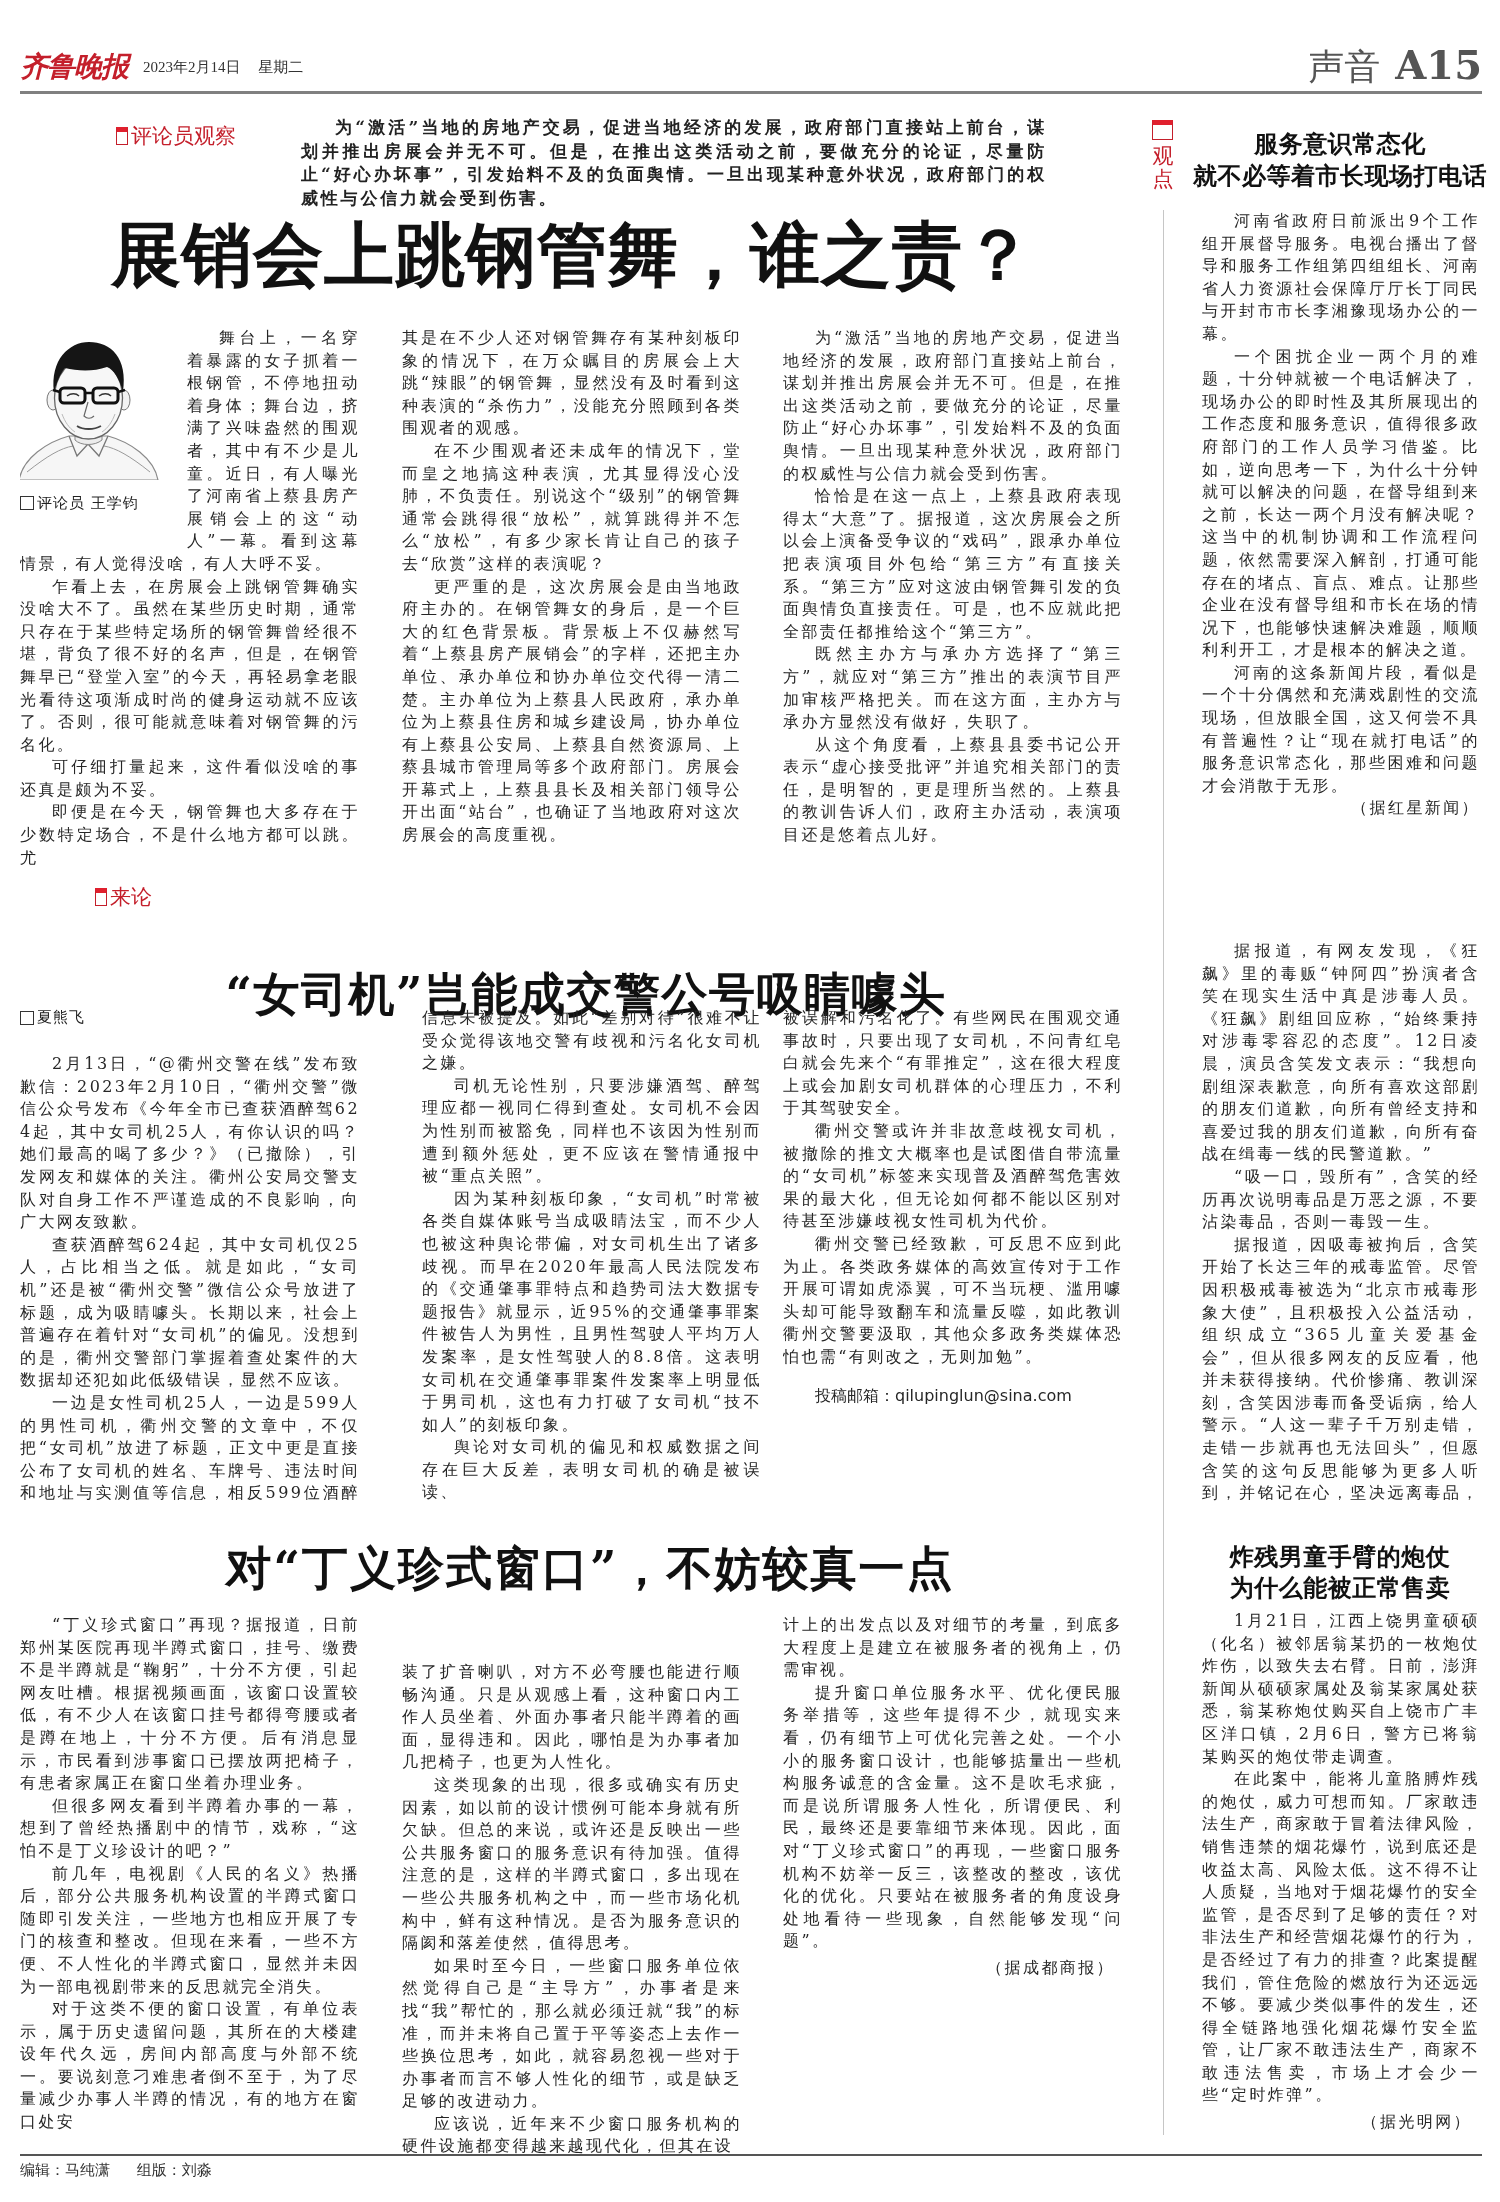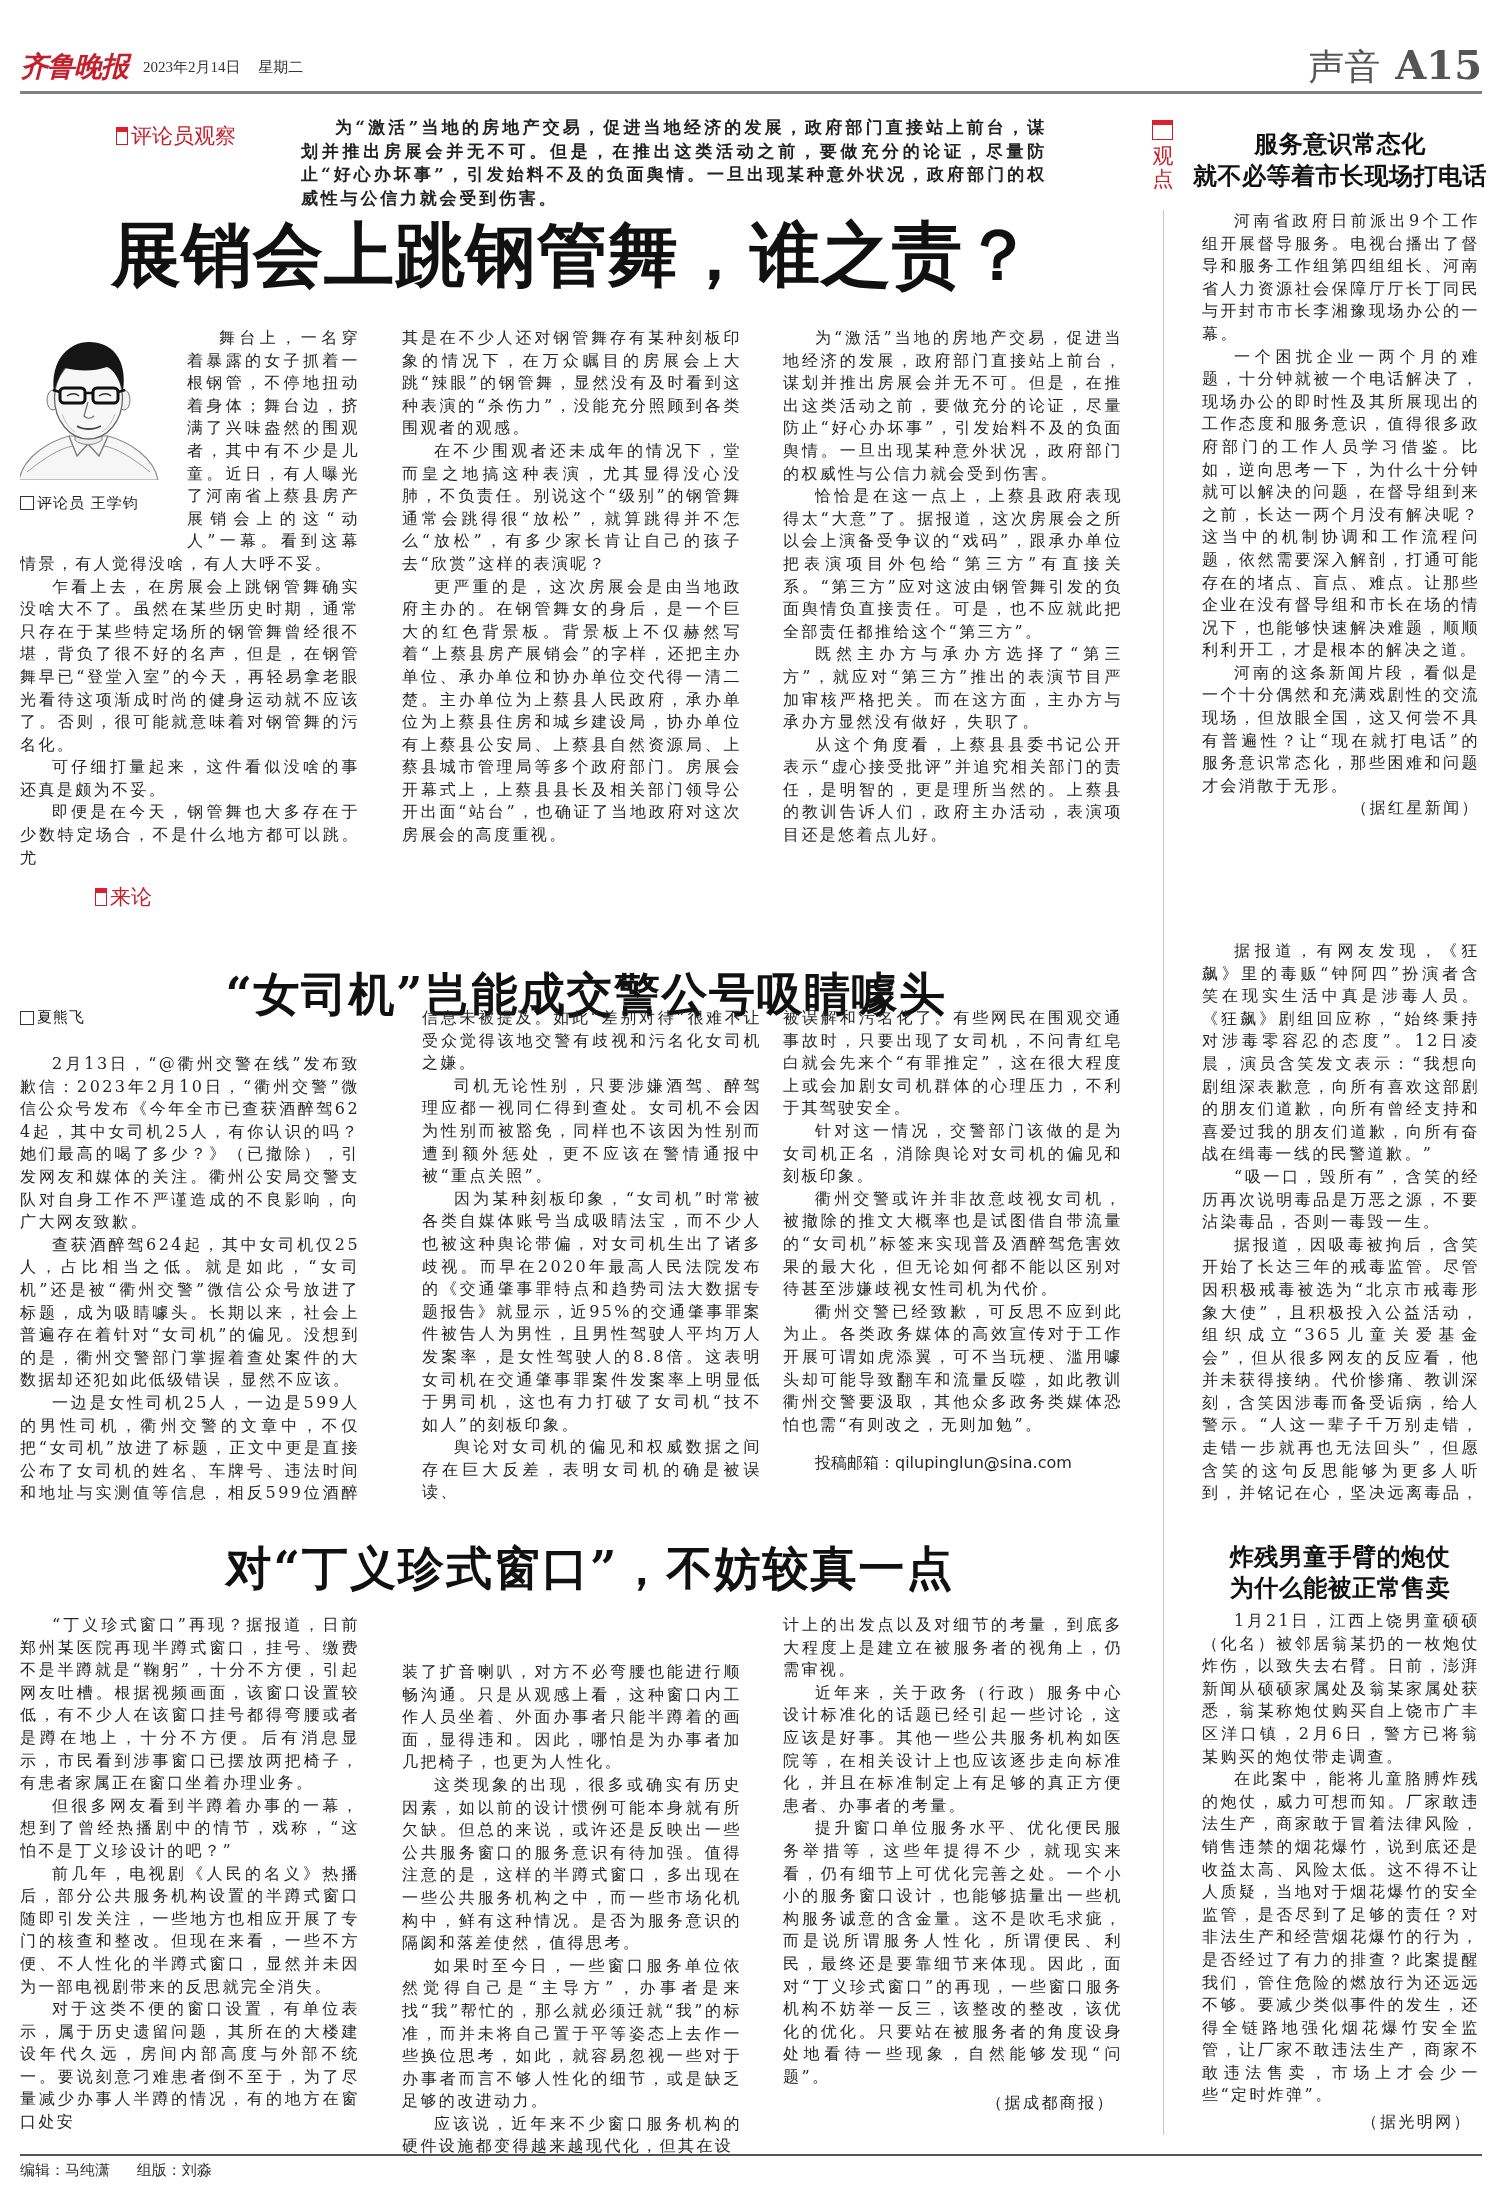--- a/index.html
+++ b/index.html
@@ -145,21 +145,20 @@
     <p>一边是女性司机25人，一边是599人的男性司机，衢州交警的文章中，不仅把“女司机”放进了标题，正文中更是直接公布了女司机的姓名、车牌号、违法时间和地址与实测值等信息，相反599位酒醉驾男司机的</p>
   </div>
   <div class="col" style="left:378px; top:1007px; height:493px;margin-left:44px;">
     <p class="cont">信息未被提及。如此“差别对待”很难不让受众觉得该地交警有歧视和污名化女司机之嫌。</p>
     <p>司机无论性别，只要涉嫌酒驾、醉驾理应都一视同仁得到查处。女司机不会因为性别而被豁免，同样也不该因为性别而遭到额外惩处，更不应该在警情通报中被“重点关照”。</p>
     <p>因为某种刻板印象，“女司机”时常被各类自媒体账号当成吸睛法宝，而不少人也被这种舆论带偏，对女司机生出了诸多歧视。而早在2020年最高人民法院发布的《交通肇事罪特点和趋势司法大数据专题报告》就显示，近95%的交通肇事罪案件被告人为男性，且男性驾驶人平均万人发案率，是女性驾驶人的8.8倍。这表明女司机在交通肇事罪案件发案率上明显低于男司机，这也有力打破了女司机“技不如人”的刻板印象。</p>
     <p>舆论对女司机的偏见和权威数据之间存在巨大反差，表明女司机的确是被误读、</p>
   </div>
   <div class="col" style="left:783px; top:1007px; height:493px;">
     <p class="cont">被误解和污名化了。有些网民在围观交通事故时，只要出现了女司机，不问青红皂白就会先来个“有罪推定”，这在很大程度上或会加剧女司机群体的心理压力，不利于其驾驶安全。</p>
-    <p>针对这一情况，交警部门该做的是为女司机正名，消除舆论对女司机的偏见和刻板印象。</p>
     <p>衢州交警或许并非故意歧视女司机，被撤除的推文大概率也是试图借自带流量的“女司机”标签来实现普及酒醉驾危害效果的最大化，但无论如何都不能以区别对待甚至涉嫌歧视女性司机为代价。</p>
     <p>衢州交警已经致歉，可反思不应到此为止。各类政务媒体的高效宣传对于工作开展可谓如虎添翼，可不当玩梗、滥用噱头却可能导致翻车和流量反噬，如此教训衢州交警要汲取，其他众多政务类媒体恐怕也需“有则改之，无则加勉”。</p>
     <div class="submit">
       <span>投稿邮箱：</span><span>qilupinglun@sina.com</span>
     </div>
   </div>
 
   <div class="headline h-window">对“丁义珍式窗口”，不妨较真一点</div>
 
   <div class="col" style="left:20px; top:1614px; height:530px;">
@@ -169,21 +168,20 @@
     <p>对于这类不便的窗口设置，有单位表示，属于历史遗留问题，其所在的大楼建设年代久远，房间内部高度与外部不统一。要说刻意刁难患者倒不至于，为了尽量减少办事人半蹲的情况，有的地方在窗口处安</p>
   </div>
   <div class="col" style="left:402px; top:1614px; height:530px;margin-top:47px;">
     <p class="cont">装了扩音喇叭，对方不必弯腰也能进行顺畅沟通。只是从观感上看，这种窗口内工作人员坐着、外面办事者只能半蹲着的画面，显得违和。因此，哪怕是为办事者加几把椅子，也更为人性化。</p>
     <p>这类现象的出现，很多或确实有历史因素，如以前的设计惯例可能本身就有所欠缺。但总的来说，或许还是反映出一些公共服务窗口的服务意识有待加强。值得注意的是，这样的半蹲式窗口，多出现在一些公共服务机构之中，而一些市场化机构中，鲜有这种情况。是否为服务意识的隔阂和落差使然，值得思考。</p>
     <p>如果时至今日，一些窗口服务单位依然觉得自己是“主导方”，办事者是来找“我”帮忙的，那么就必须迁就“我”的标准，而并未将自己置于平等姿态上去作一些换位思考，如此，就容易忽视一些对于办事者而言不够人性化的细节，或是缺乏足够的改进动力。</p>
     <p>应该说，近年来不少窗口服务机构的硬件设施都变得越来越现代化，但其在设</p>
   </div>
   <div class="col" style="left:783px; top:1614px; height:530px;">
     <p class="cont">计上的出发点以及对细节的考量，到底多大程度上是建立在被服务者的视角上，仍需审视。</p>
-    <p>近年来，关于政务（行政）服务中心设计标准化的话题已经引起一些讨论，这应该是好事。其他一些公共服务机构如医院等，在相关设计上也应该逐步走向标准化，并且在标准制定上有足够的真正方便患者、办事者的考量。</p>
     <p>提升窗口单位服务水平、优化便民服务举措等，这些年提得不少，就现实来看，仍有细节上可优化完善之处。一个小小的服务窗口设计，也能够掂量出一些机构服务诚意的含金量。这不是吹毛求疵，而是说所谓服务人性化，所谓便民、利民，最终还是要靠细节来体现。因此，面对“丁义珍式窗口”的再现，一些窗口服务机构不妨举一反三，该整改的整改，该优化的优化。只要站在被服务者的角度设身处地看待一些现象，自然能够发现“问题”。</p>
     <div class="src-block">（据成都商报）</div>
   </div>
 
   <div class="vtag">
     <span class="tag-icon"></span>
     <span class="vtext">观点</span>
   </div>
   <div class="vrule"></div>
 

